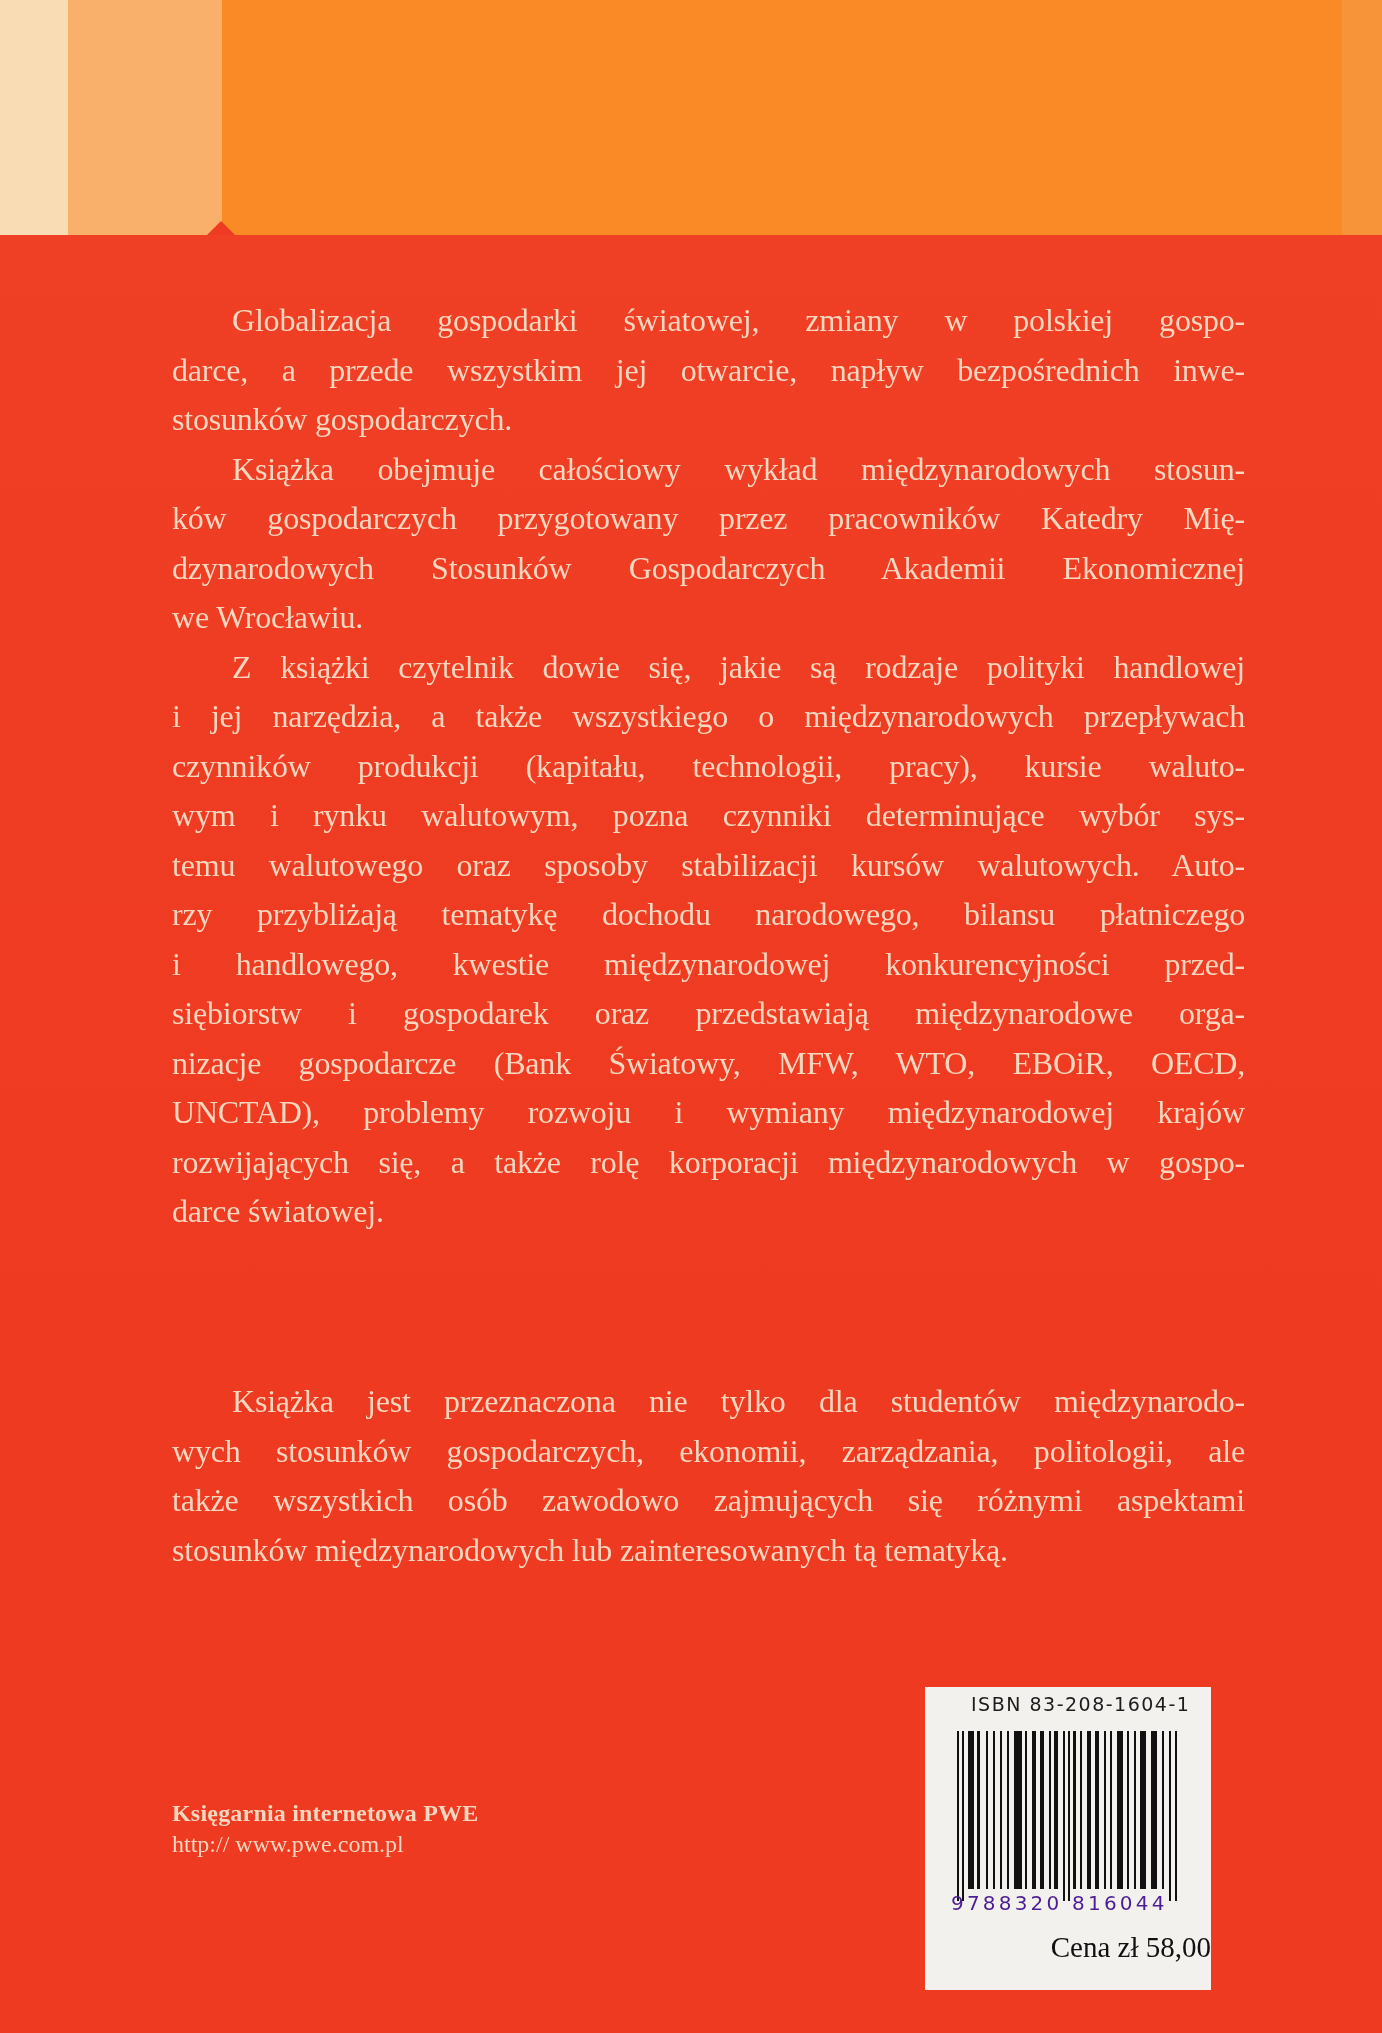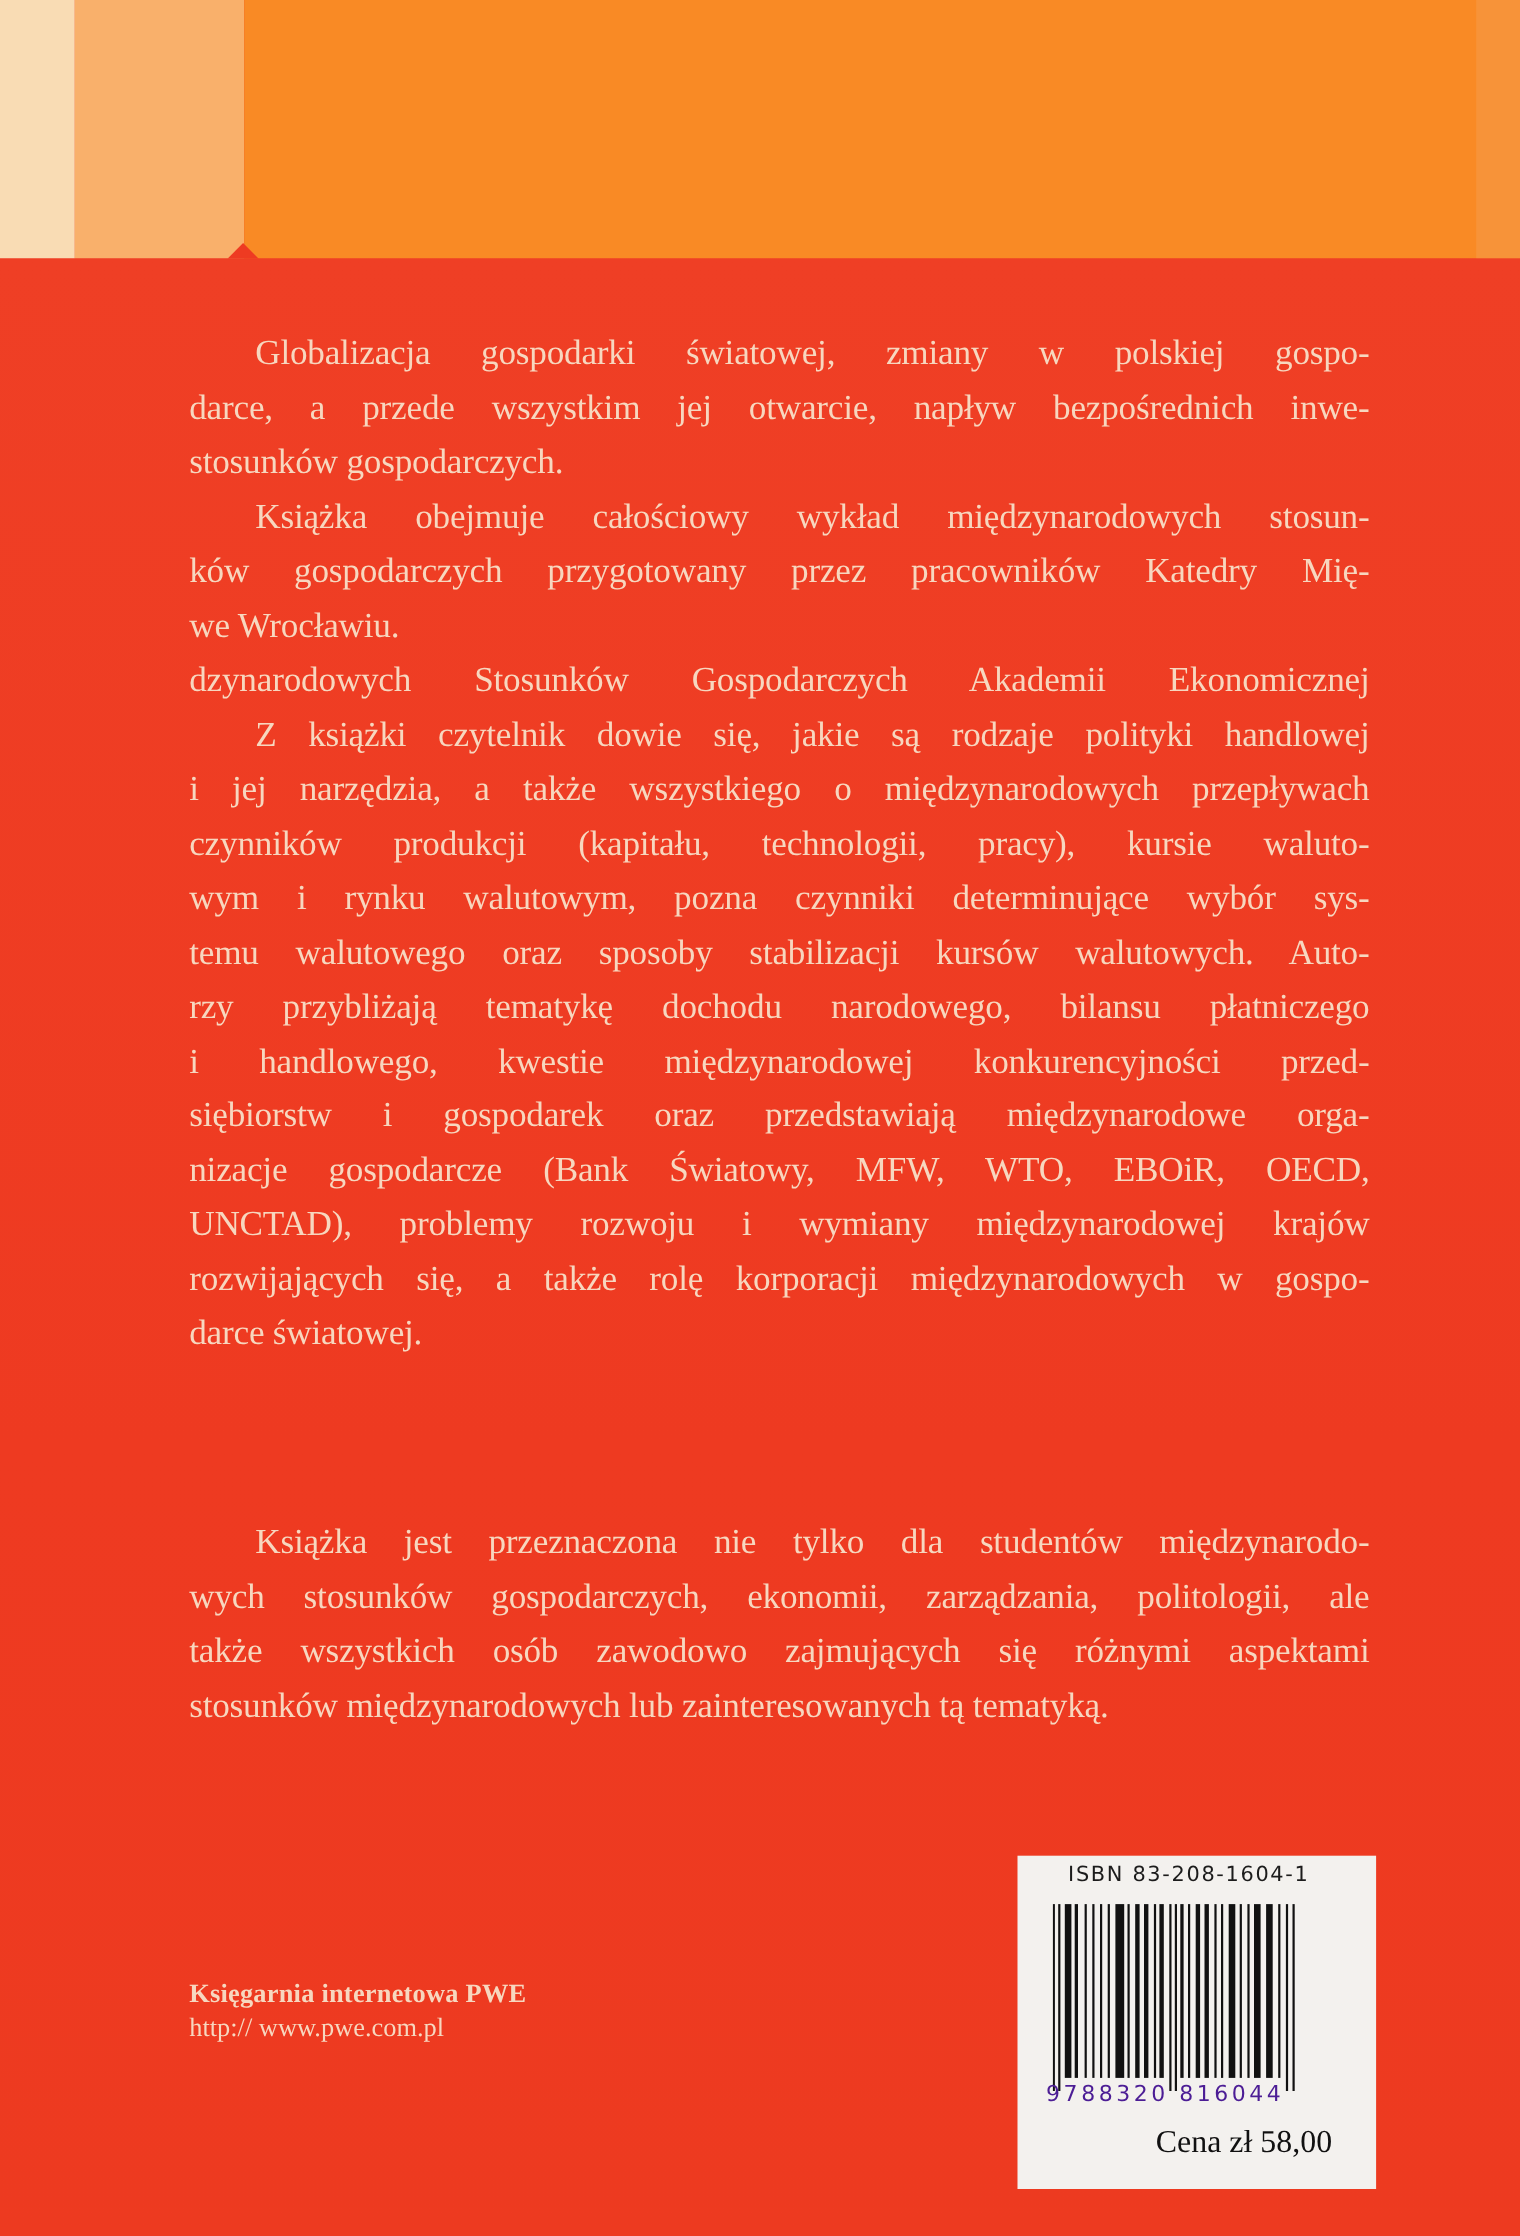--- a/index.html
+++ b/index.html
@@ -23,21 +23,21 @@
   .para .line { display: block; text-align: justify; text-align-last: justify; text-indent: 0; }
   .para .line.first { padding-left: 60px; }
   .para .line.last { text-align-last: left; }
   .para.p2, .para.p3 { margin-top: 0; }
   .para.p5 { position: absolute; top: 1081px; left: 0; width: 1073px; font-family: Liberation Serif, serif; }
 
   .publisher { position: absolute; left: 172px; top: 1797px; color: #f7d7bf; }
   .publisher .name { font-weight: bold; font-size: 24px; line-height: 32px; letter-spacing: 0.2px; }
   .publisher .url { font-size: 24px; line-height: 30px; }
 
-  .isbn-box { position: absolute; left: 925px; top: 1687px; width: 326px; height: 303px; background: #f3f1ee; }
+  .isbn-box { position: absolute; left: 925px; top: 1687px; width: 286px; height: 303px; background: #f3f1ee; }
   .isbn-text { position: absolute; left: 46px; top: 6px; font-family: "DejaVu Sans", sans-serif; font-size: 19px; letter-spacing: 1.5px; color: #1c1c1c; white-space: nowrap; }
   .barcode { position: absolute; left: 32px; top: 44px; width: 226px; height: 170px; }
   .barcode-digits { position: absolute; left: 26px; top: 204px; font-family: "DejaVu Sans", sans-serif; font-size: 20px; letter-spacing: 3.2px; color: #4c1d95; white-space: nowrap; }
   .price { position: absolute; left: 0; width: 286px; top: 244px; text-align: right; font-size: 29px; color: #111; }
 </style>
 </head>
 <body>
 
 <div class="top-band">
   <div class="band-cream"></div>
@@ -50,22 +50,22 @@
 
 <div class="text-block">
   <p class="para p1">
     <span class="line first">Globalizacja gospodarki światowej, zmiany w polskiej gospo-</span>
     <span class="line">darce, a przede wszystkim jej otwarcie, napływ bezpośrednich inwe-</span>
     <span class="line last">stosunków gospodarczych.</span>
   </p>
   <p class="para p2">
     <span class="line first">Książka obejmuje całościowy wykład międzynarodowych stosun-</span>
     <span class="line">ków gospodarczych przygotowany przez pracowników Katedry Mię-</span>
+    <span class="line">dzynarodowych Stosunków Gospodarczych Akademii Ekonomicznej</span>
     <span class="line last">we Wrocławiu.</span>
-    <span class="line">dzynarodowych Stosunków Gospodarczych Akademii Ekonomicznej</span>
   </p>
   <p class="para p3">
     <span class="line first">Z książki czytelnik dowie się, jakie są rodzaje polityki handlowej</span>
     <span class="line">i jej narzędzia, a także wszystkiego o międzynarodowych przepływach</span>
     <span class="line">czynników produkcji (kapitału, technologii, pracy), kursie waluto-</span>
     <span class="line">wym i rynku walutowym, pozna czynniki determinujące wybór sys-</span>
     <span class="line">temu walutowego oraz sposoby stabilizacji kursów walutowych. Auto-</span>
     <span class="line">rzy przybliżają tematykę dochodu narodowego, bilansu płatniczego</span>
     <span class="line">i handlowego, kwestie międzynarodowej konkurencyjności przed-</span>
     <span class="line">siębiorstw i gospodarek oraz przedstawiają międzynarodowe orga-</span>

